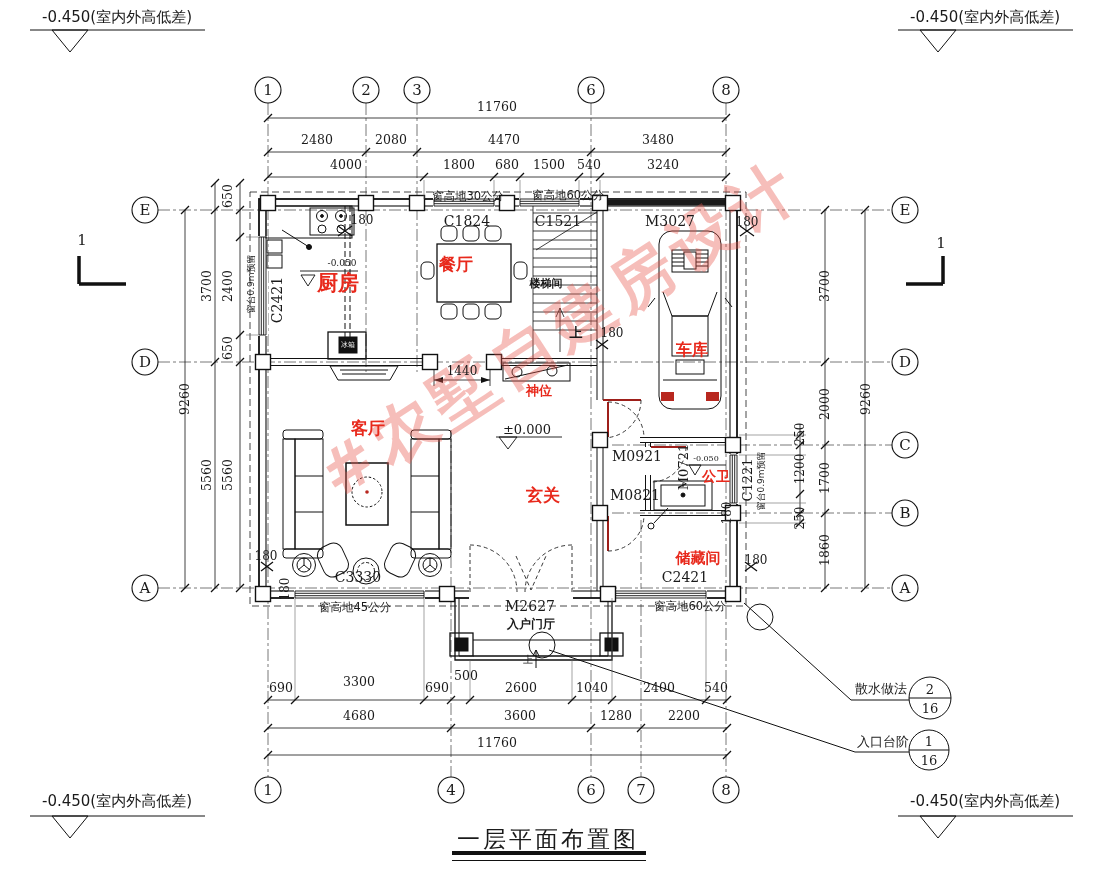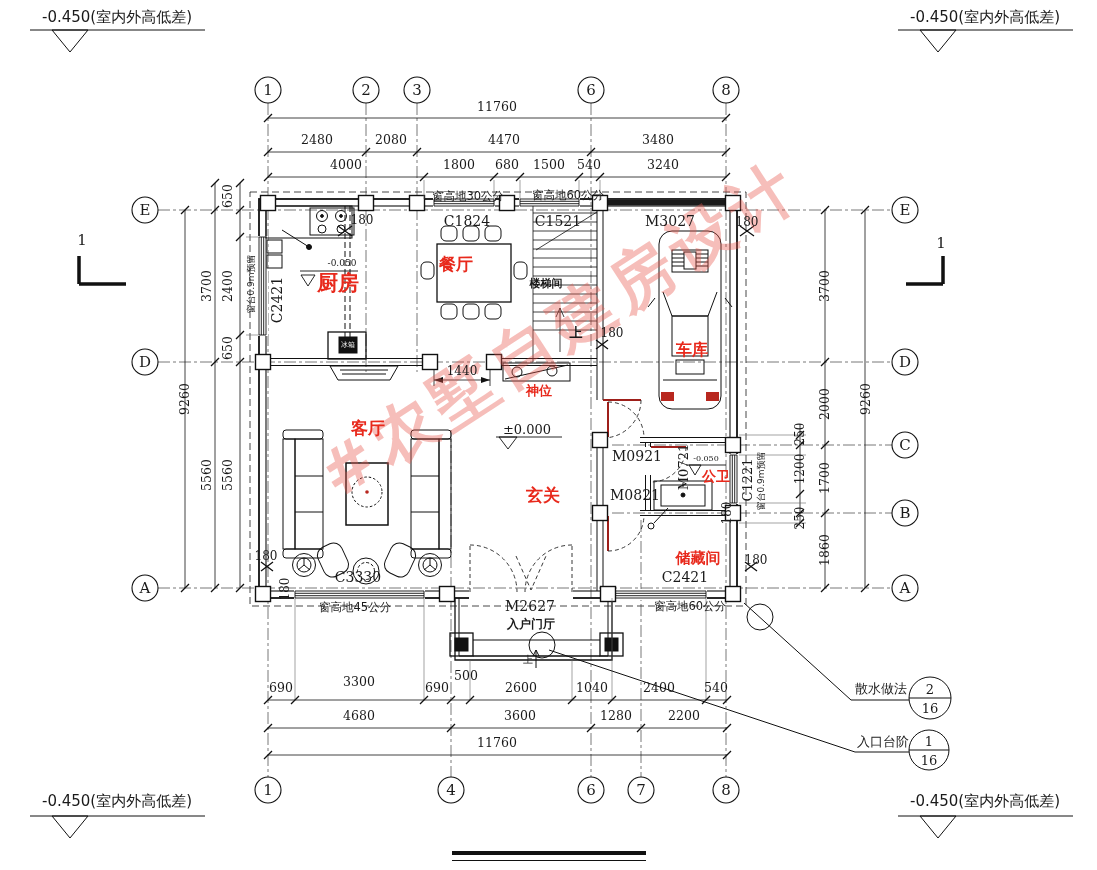--- a/index.html
+++ b/index.html
@@ -413,14 +413,15 @@
 <span class="t cn" style="left:546px;top:283px;font-size:11px;font-weight:bold">楼梯间</span>
 <span class="t cn red" style="left:539px;top:390px;font-size:13px">神位</span>
 
 <span class="t cn" style="left:881px;top:688px;font-size:13px">散水做法</span>
 <span class="t" style="left:930px;top:689px;font-size:13px">2</span>
 <span class="t" style="left:930px;top:708px;font-size:13px">16</span>
 <span class="t cn" style="left:883px;top:741px;font-size:13px">入口台阶</span>
 <span class="t" style="left:929px;top:741px;font-size:13px">1</span>
 <span class="t" style="left:929px;top:760px;font-size:13px">16</span>
 
+<span class="t cn title" style="left:548px;top:839px;font-size:23px">一层平面布置图</span>
 
 </div>
 
 </body></html>

